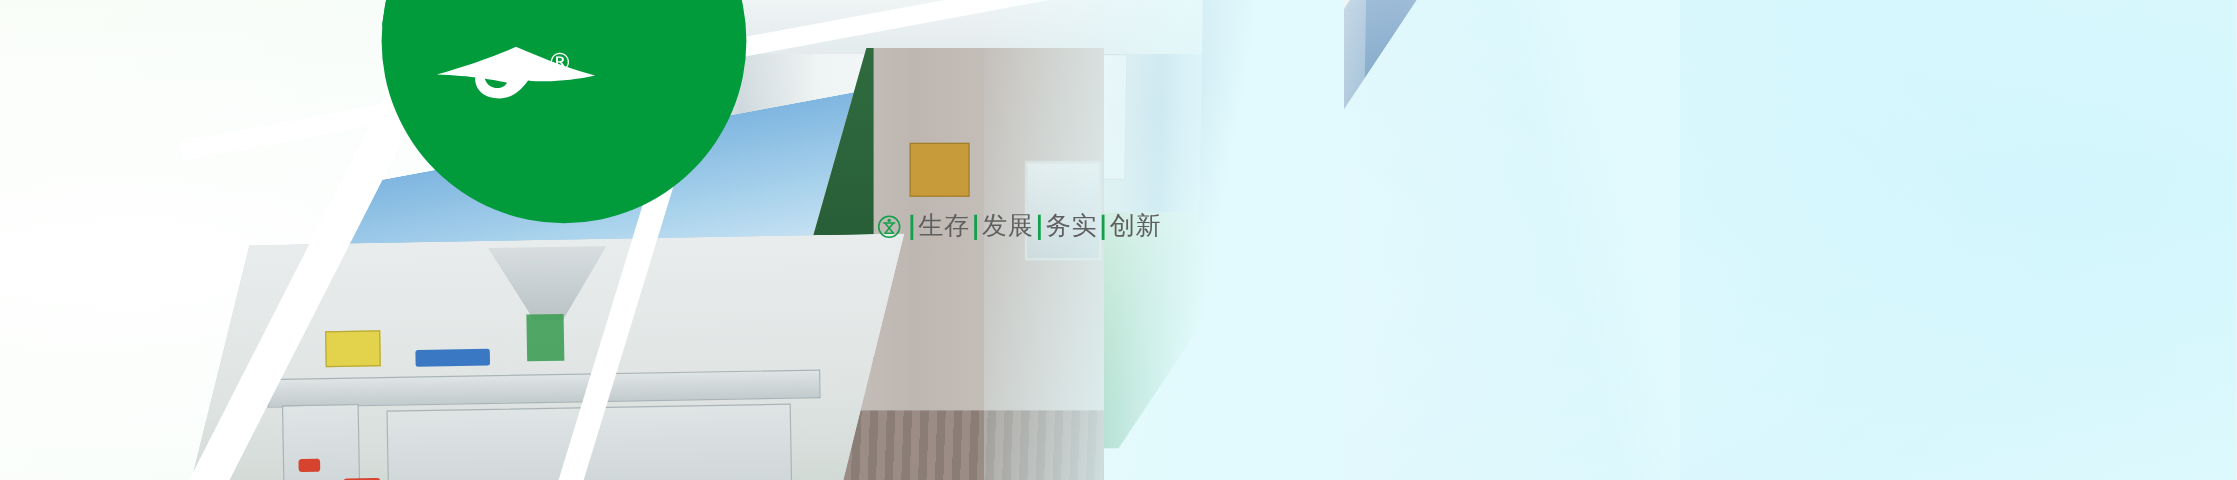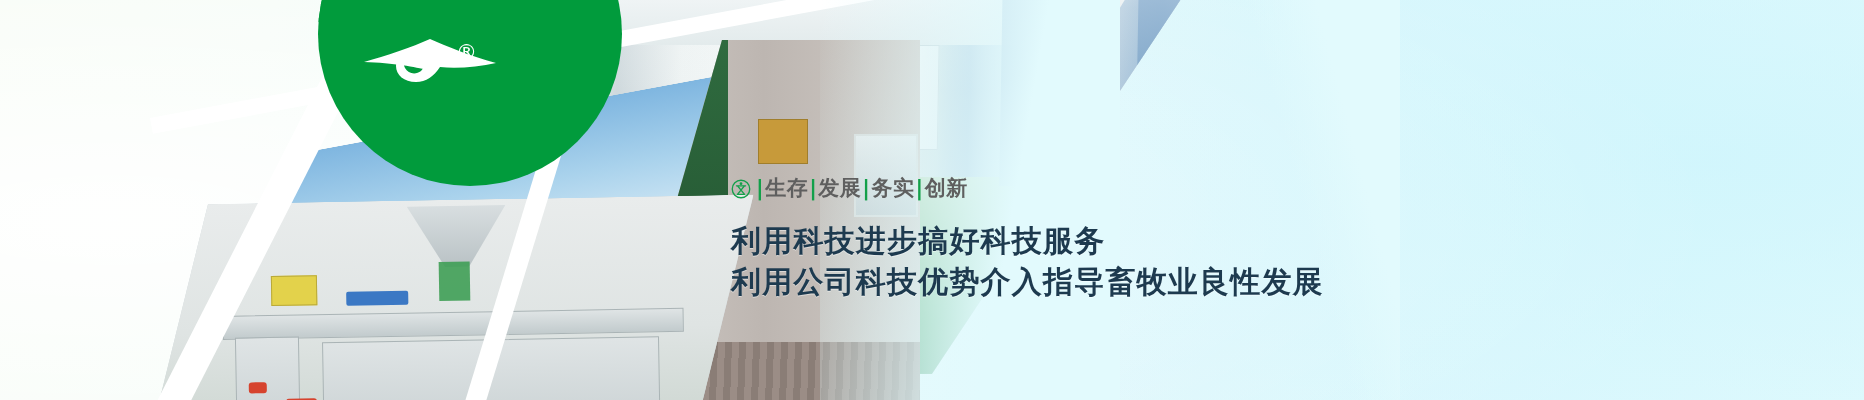--- a/index.html
+++ b/index.html
@@ -151,21 +151,21 @@
   .copy{position:absolute;left:731px;top:178px;width:820px;}
 
   .slogan{
     display:flex;align-items:center;gap:0;
     font-size:21px;line-height:1;color:#6b6b6b;letter-spacing:.5px;
     margin-bottom:22px;
   }
   .slogan-icon{
     width:20px;height:20px;margin-right:4px;flex:0 0 auto;display:block;
   }
-  .slogan-word{color:#5f5f5f;font-weight:bold;}
+  .slogan-word{color:#5f5f5f;}
   .slogan-bar{color:#13a04a;font-weight:700;margin:0 1px;}
 
   .headline{
     color:#1d3a4f;
     font-size:30px;
     font-weight:700;
     line-height:1.35;
     letter-spacing:1.2px;
     text-shadow:0 1px 0 rgba(255,255,255,.45);
   }
@@ -257,19 +257,15 @@
       <span class="slogan-bar">|</span>
       <span class="slogan-word">生存</span>
       <span class="slogan-bar">|</span>
       <span class="slogan-word">发展</span>
       <span class="slogan-bar">|</span>
       <span class="slogan-word">务实</span>
       <span class="slogan-bar">|</span>
       <span class="slogan-word">创新</span>
     </div>
 
-    <div class="headline">
-      <span class="headline-line">利用科技进步搞好科技服务</span>
-      <span class="headline-line">利用公司科技优势介入指导畜牧业良性发展</span>
-    </div>
 
   </div>
 </div>
 
 </body></html>

